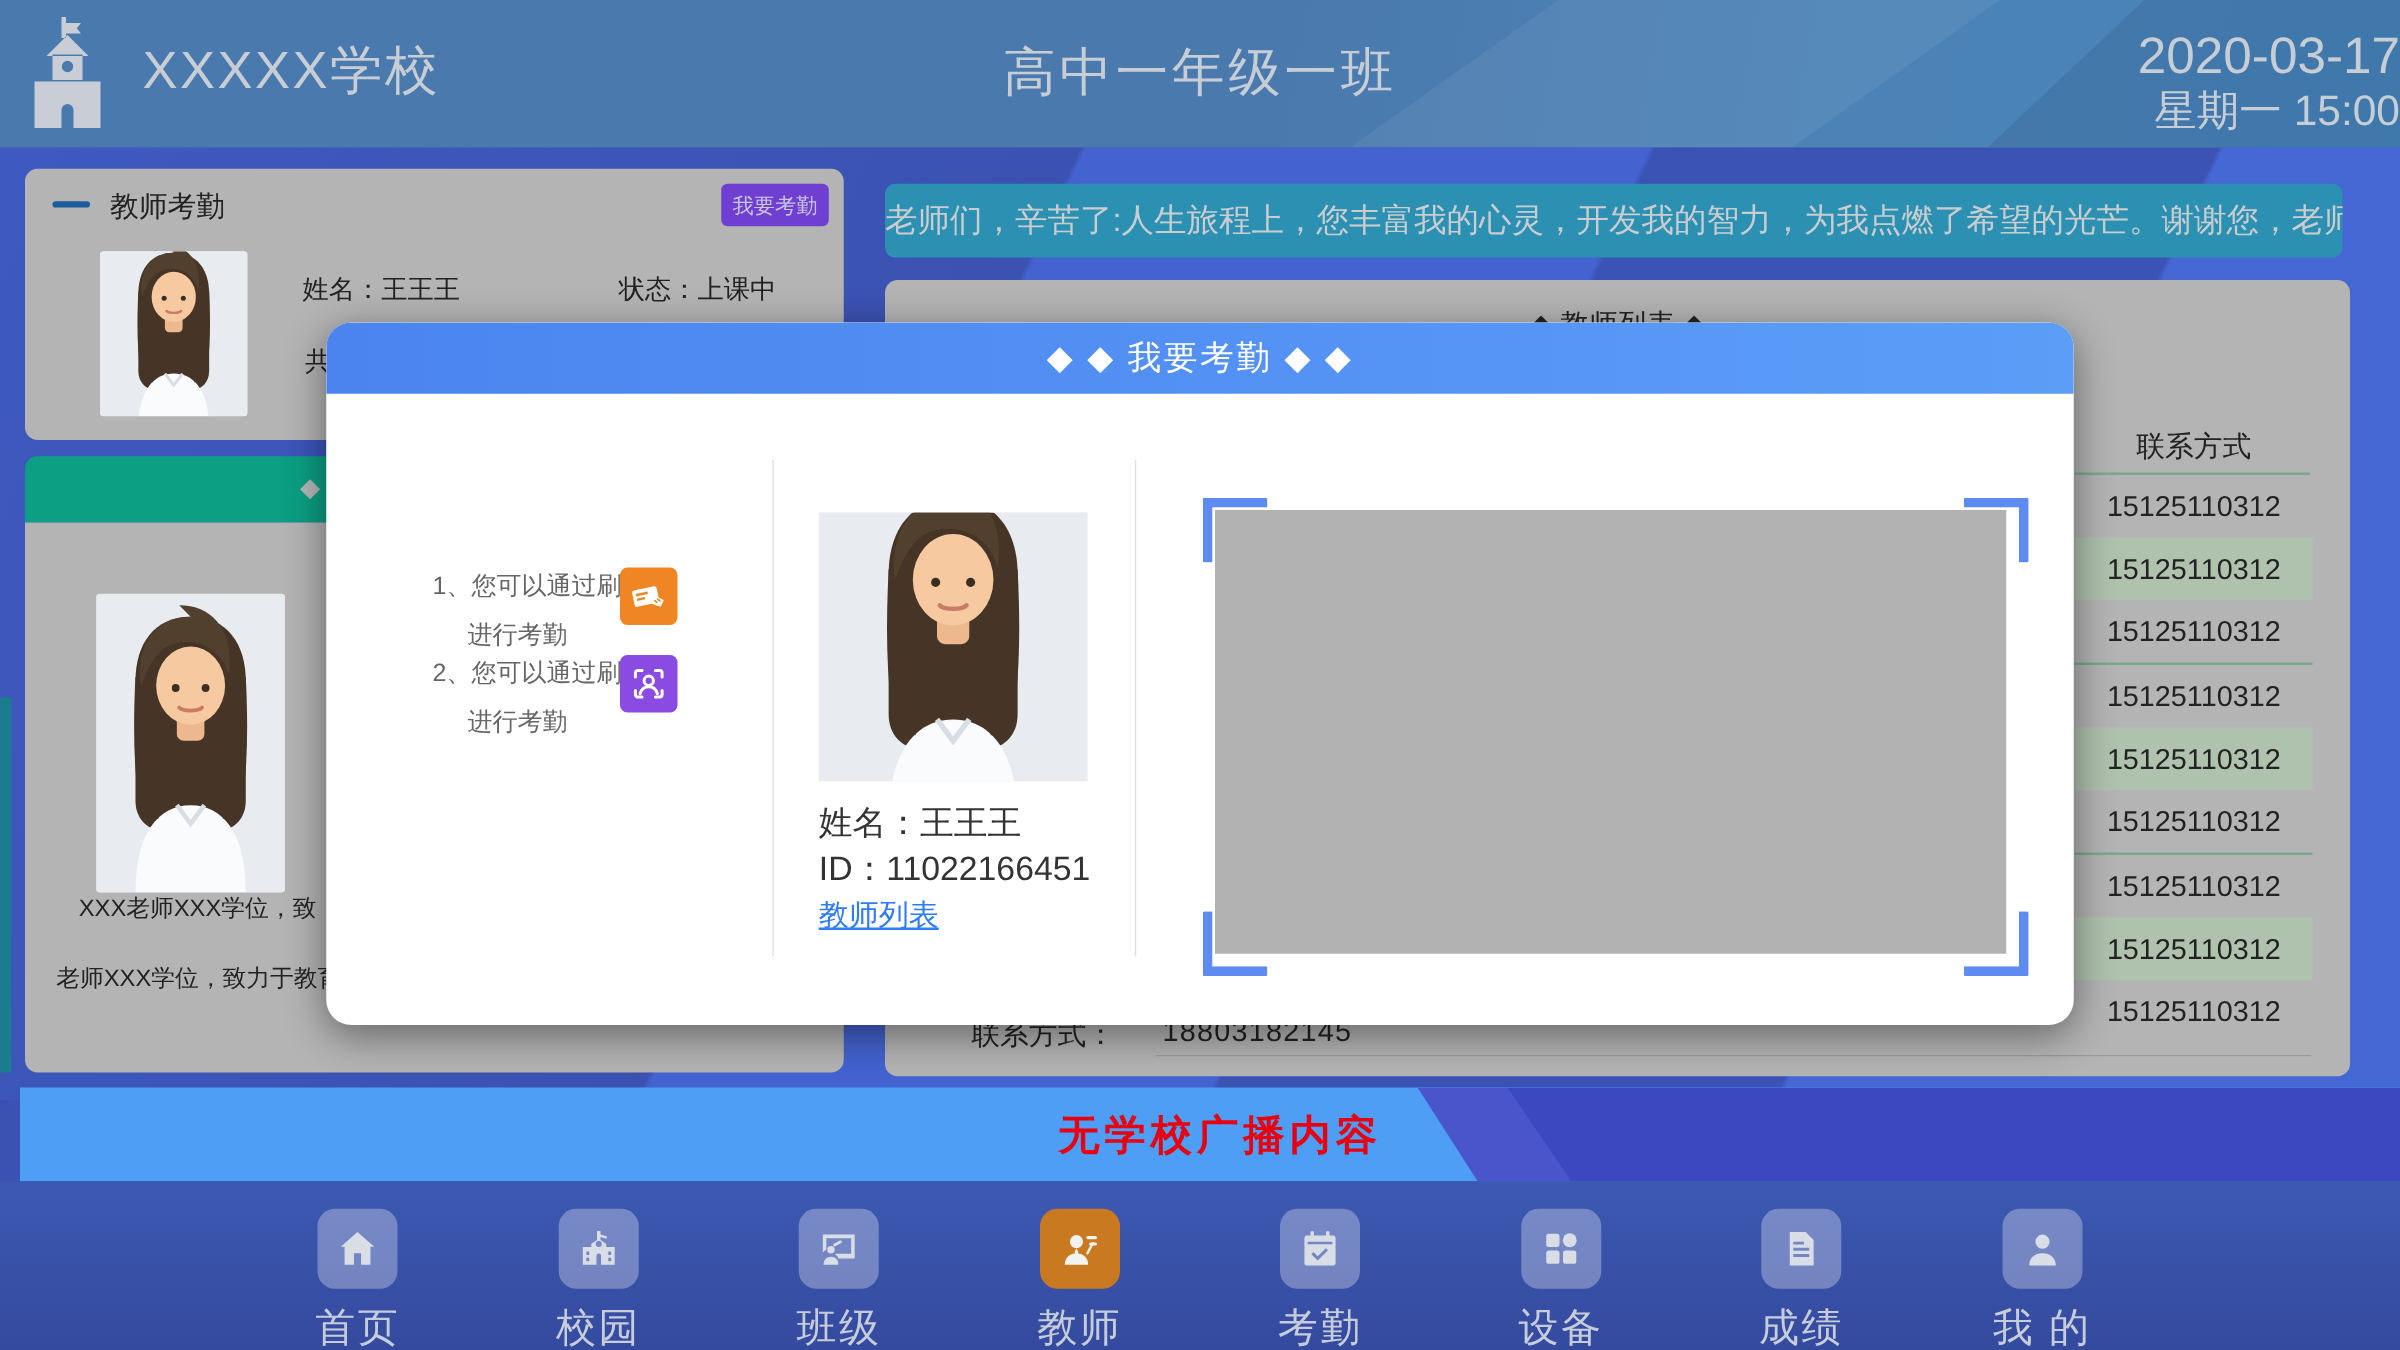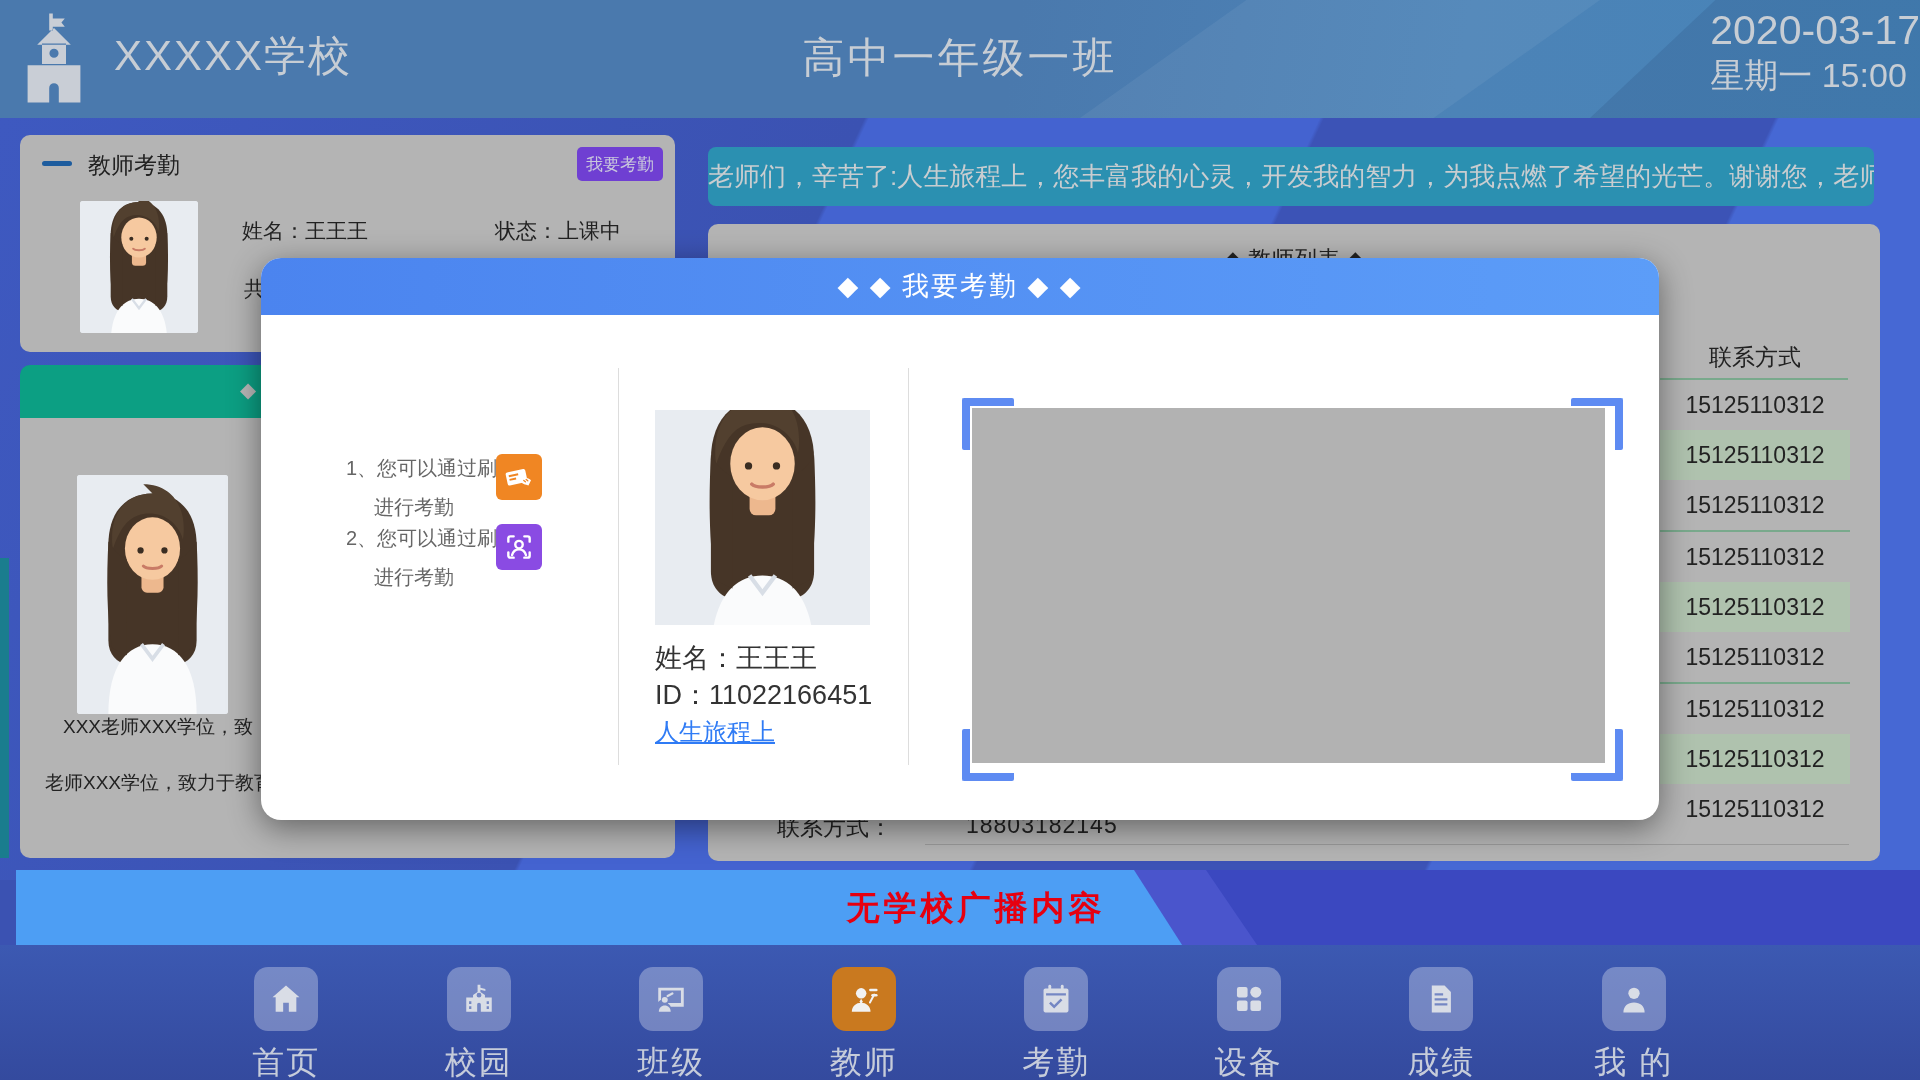--- a/index.html
+++ b/index.html
@@ -10,21 +10,21 @@
   
   .header{left:0;top:0;width:1920px;height:118px;
     background:linear-gradient(100deg,#4A79AD 0%,#4A79AD 52%,#4C83B7 75%,#4684B8 100%);z-index:6;padding-left:24px;}
   .hshape1{left:1080px;top:0;width:520px;height:118px;background:rgba(255,255,255,0.06);
     clip-path:polygon(32% 0,100% 0,68% 100%,0 100%);}
   .hshape2{left:1590px;top:0;width:330px;height:118px;background:rgba(10,20,60,0.10);
     clip-path:polygon(38% 0,100% 0,100% 100%,0 100%);}
   .logo{left:18px;top:12px;width:72px;height:92px;color:#C9CED6;}
   .school-name{left:114px;top:28px;font-size:42px;color:#C7CDD4;letter-spacing:2px;}
   .class-name{left:0;top:30px;width:1920px;text-align:center;font-size:42px;color:#C7CDD4;letter-spacing:3px;}
-  .dt{right:24px;top:6px;color:#C7CDD4;}
+  .dt{right:24px;top:20px;text-align:right;color:#C7CDD4;}
   .dt .d1{font-size:41px;line-height:48px;}
   .dt .d2{font-size:34px;line-height:42px;}
 
   
   .bg{left:0;top:118px;width:1920px;height:762px;z-index:0;
     background:linear-gradient(115deg,#3E59C0 0%,#3B52B2 38%,#4463D0 38.2%,#4463D0 58%,#3C53B6 58.2%,#3C53B6 78%,#4668D4 78.2%);}
   .teal-strip{left:0;top:440px;width:9px;height:300px;background:#1A7D8E;}
 
   
   .panel1{left:20px;top:135px;width:655px;height:217px;background:#B4B4B4;border-radius:10px;z-index:2;}
@@ -54,21 +54,21 @@
   
   .rpanel{left:708px;top:224px;width:1172px;height:637px;background:#B4B4B4;border-radius:10px;z-index:2;}
   .rp-title{left:0;top:20px;width:1172px;text-align:center;font-size:23px;color:#222;}
   .contact-col{left:952px;top:112px;width:190px;}
   .contact-head{width:190px;height:42px;text-align:center;font-size:23px;color:#222;line-height:42px;}
   .contact-underline{width:188px;height:0;border-bottom:2px solid #79A98C;}
   .crow{width:190px;height:50px;text-align:center;font-size:23px;color:#222;line-height:50px;}
   .crow.g{background:#AFC2AE;}
   .crow.bline{border-bottom:2px solid #79A98C;}
   .rp-footer-label{left:69px;top:588px;font-size:23px;color:#222;}
-  .rp-footer-value{left:222px;top:588px;font-size:23px;color:#222;letter-spacing:1px;margin-left:36px;}
+  .rp-footer-value{left:222px;top:588px;font-size:23px;color:#222;letter-spacing:1px;}
   .rp-bottom-line{left:217px;top:620px;width:924px;height:0;border-bottom:1px solid #9A9A9A;}
 
   
   .modal{left:261px;top:258px;width:1398px;height:562px;background:#fff;border-radius:20px;
     box-shadow:0 8px 32px rgba(0,0,0,0.45);z-index:10;overflow:hidden;}
   .modal-header{left:0;top:0;width:1398px;height:57px;
     background:linear-gradient(90deg,#4B84EF,#5C9DF8);color:#fff;font-size:27px;
     text-align:center;line-height:57px;letter-spacing:2px;}
   .ins-text1{left:85px;top:197px;font-size:20px;color:#666;}
   .ins-text1b{left:113px;top:236px;font-size:20px;color:#666;}
@@ -241,21 +241,21 @@
   <circle cx="43.5" cy="41" r="1.7" fill="#3a2d22"></circle>
           <circle cx="56.5" cy="41" r="1.7" fill="#3a2d22"></circle>
   <path d="M45 49.5c1.6 1.8 8.4 1.8 10 0" stroke="#c97b66" stroke-width="1.6" fill="none" stroke-linecap="round"></path>
   <path d="M26 130c0-26 10-38 24-38s24 12 24 38z" fill="#fafbfc"></path>
   <path d="M44 92l6 8 6-8" stroke="#d8dee6" stroke-width="2" fill="none"></path>
   <path d="M26 36c-1 20-1 40 2 58 3 2 6 3 8 4V46c-4-2-8-6-10-10z" fill="#463527"></path>
   <path d="M74 36c1 20 1 40-2 58-3 2-6 3-8 4V46c4-2 8-6 10-10z" fill="#463527"></path>
 </svg></div>
     <div class="abs m-name">姓名：王王王</div>
     <div class="abs m-id">ID：11022166451</div>
-    <a class="abs m-verify">人生旅程上</a>
+    <a class="abs m-verify">教师列表</a>
 
     <div class="abs vdiv vdiv2"></div>
 
     <div class="abs camera"></div>
     <div class="abs br br-tl"></div>
     <div class="abs br br-tr"></div>
     <div class="abs br br-bl"></div>
     <div class="abs br br-br"></div>
   </div>
 

